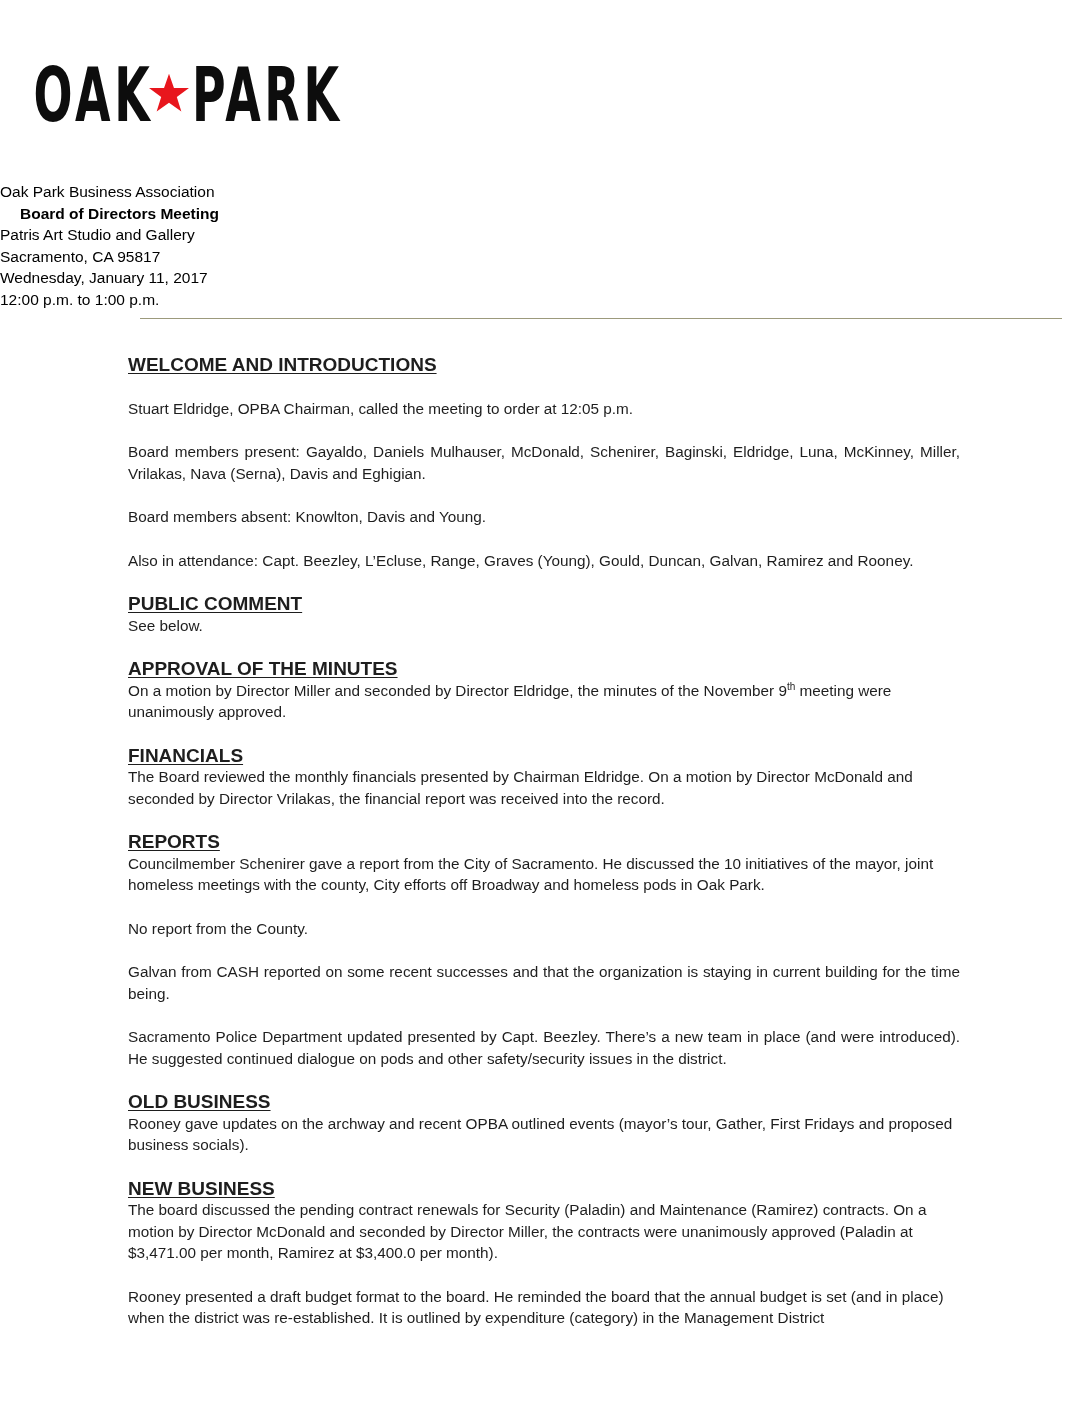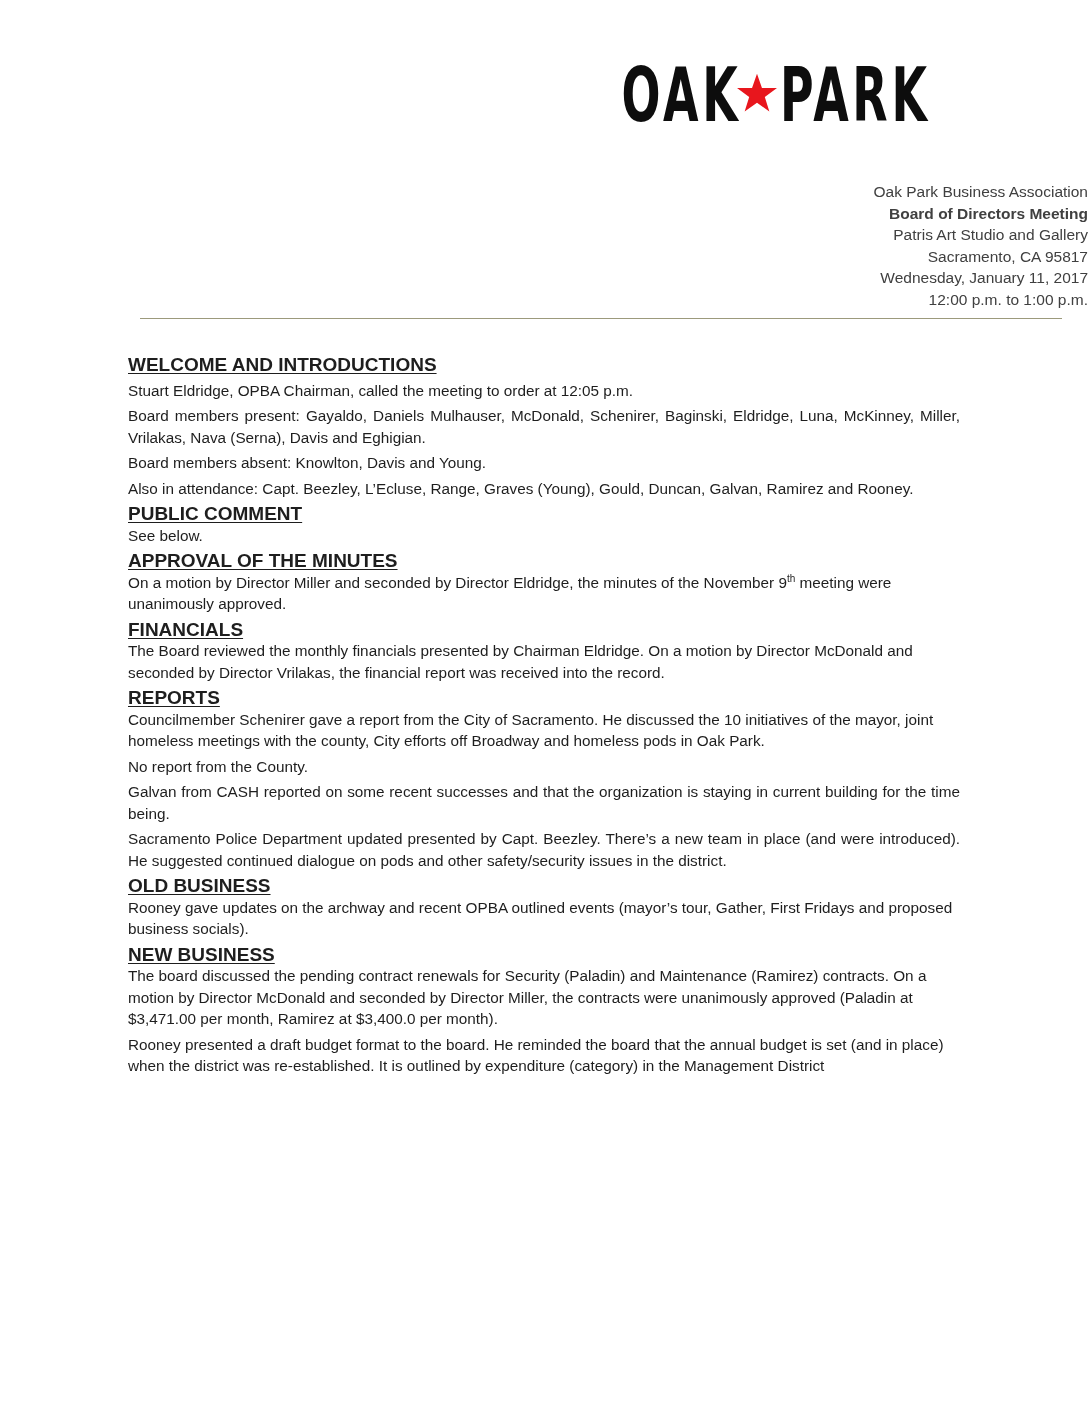--- a/index.html
+++ b/index.html
@@ -22,21 +22,21 @@
       height: 1408px;
       background: #fff;
     }
     
     .logo {
       position: absolute;
       top: 58px;
       left: 0;
       width: 948px;
       display: flex;
-      justify-content: flex-end;
+      justify-content: flex-start;
       align-items: center;
       gap: 0;
     }
     .logo-word {
       font-family: "DejaVu Sans", sans-serif;
       font-weight: bold;
       font-size: 74px;
       line-height: 74px;
       color: #0d0d0d;
       letter-spacing: 6px;
@@ -65,24 +65,24 @@
     }
     .logo-left-box { justify-content: flex-end; }
     .logo-right-box { justify-content: flex-start; width: 170px; }
 
     
     .header-block {
       position: absolute;
       top: 181px;
       left: 0;
       width: 1088px;
-      text-align: right;
+      text-align: left;
       font-size: 15.5px;
       line-height: 21.5px;
-      color: #404040;
+      color: #000000;
     }
     .header-block .bold { font-weight: bold; margin-left: 20px; }
     .header-rule {
       position: absolute;
       top: 318px;
       left: 140px;
       width: 922px;
       height: 0;
       border-top: 1.5px solid #9c9a7c;
     }
@@ -101,21 +101,21 @@
       font-weight: bold;
       text-decoration: underline;
       text-underline-offset: 2px;
       font-size: 19px;
       margin: 0;
     }
     p {
       margin: 0;
     }
     .justify { text-align: justify; }
-    .gap-1 { margin-top: 4px; }
+    .gap-1 { margin-top: 22px; }
     sup { font-size: 10px; line-height: 0; vertical-align: 6px; }
   </style>
 </head>
 <body>
 
 <div class="page">
 
   <div class="logo">
     <div class="logo-wrap">
       <div class="logo-left-box">

